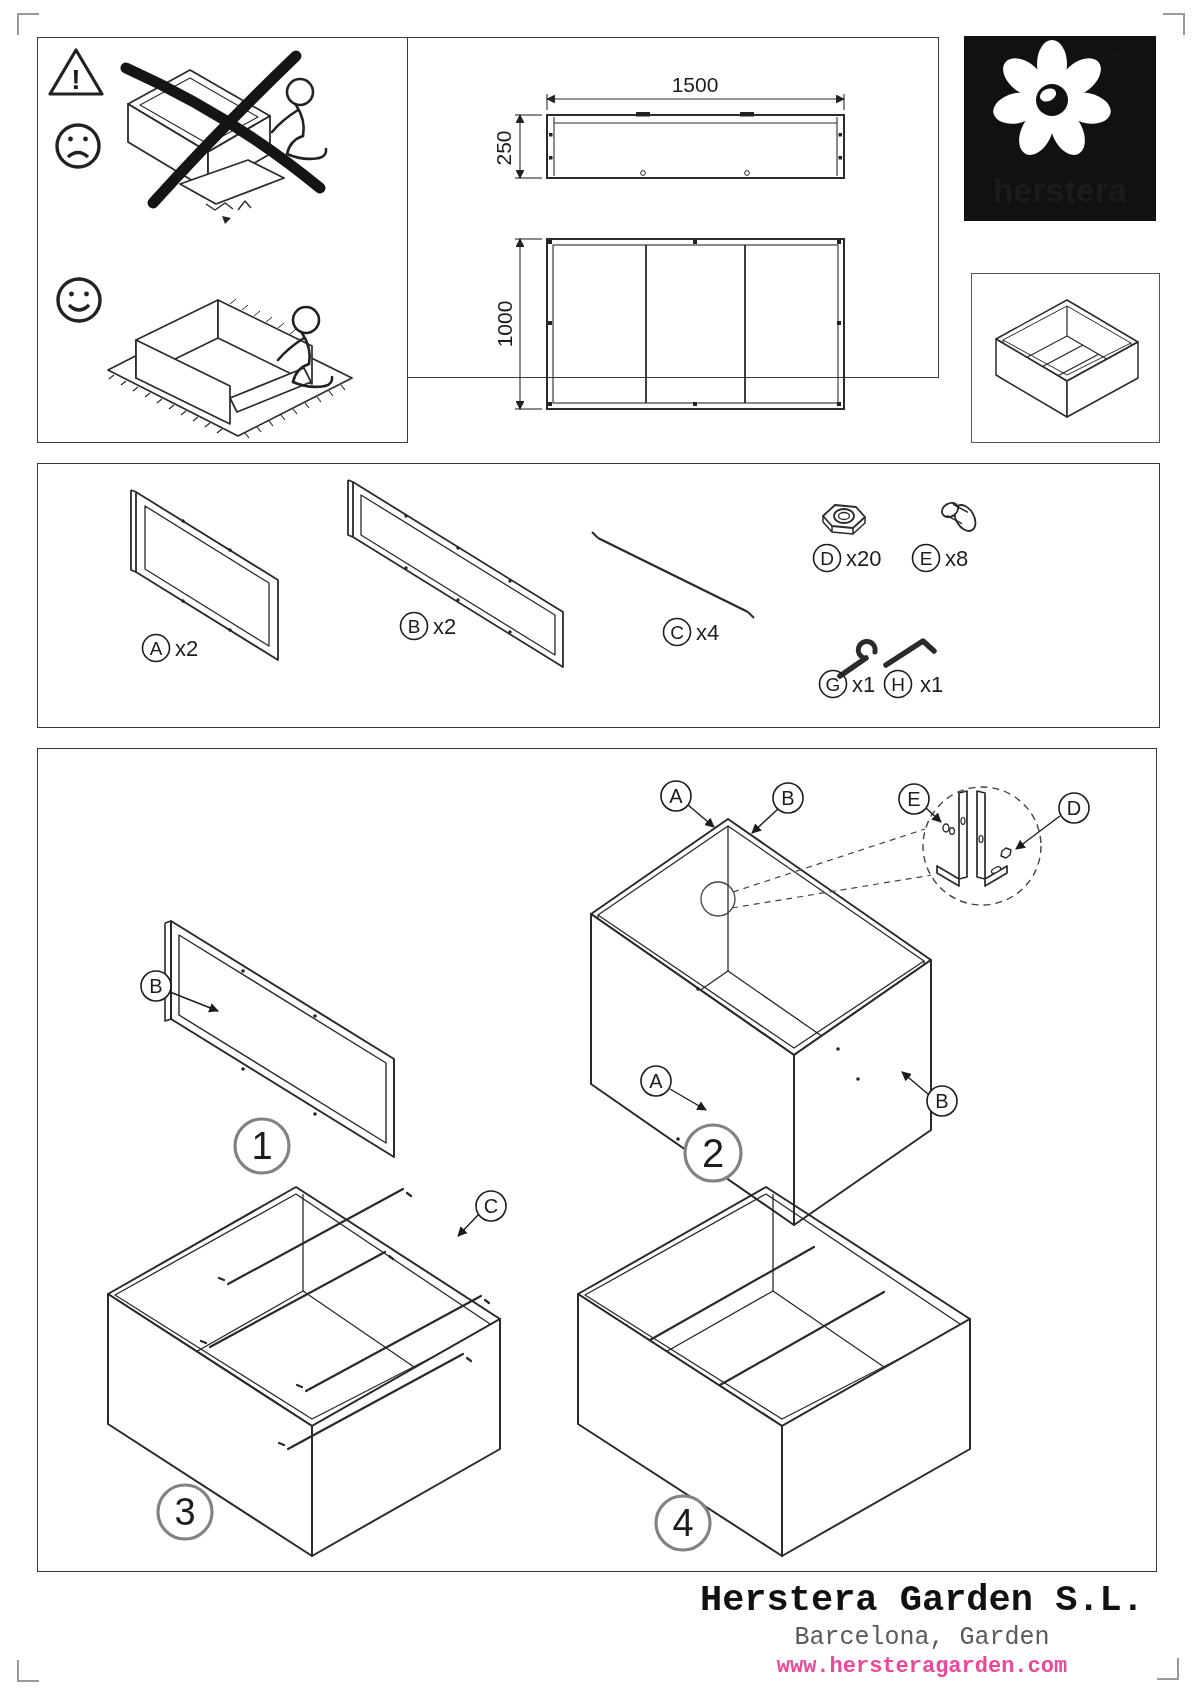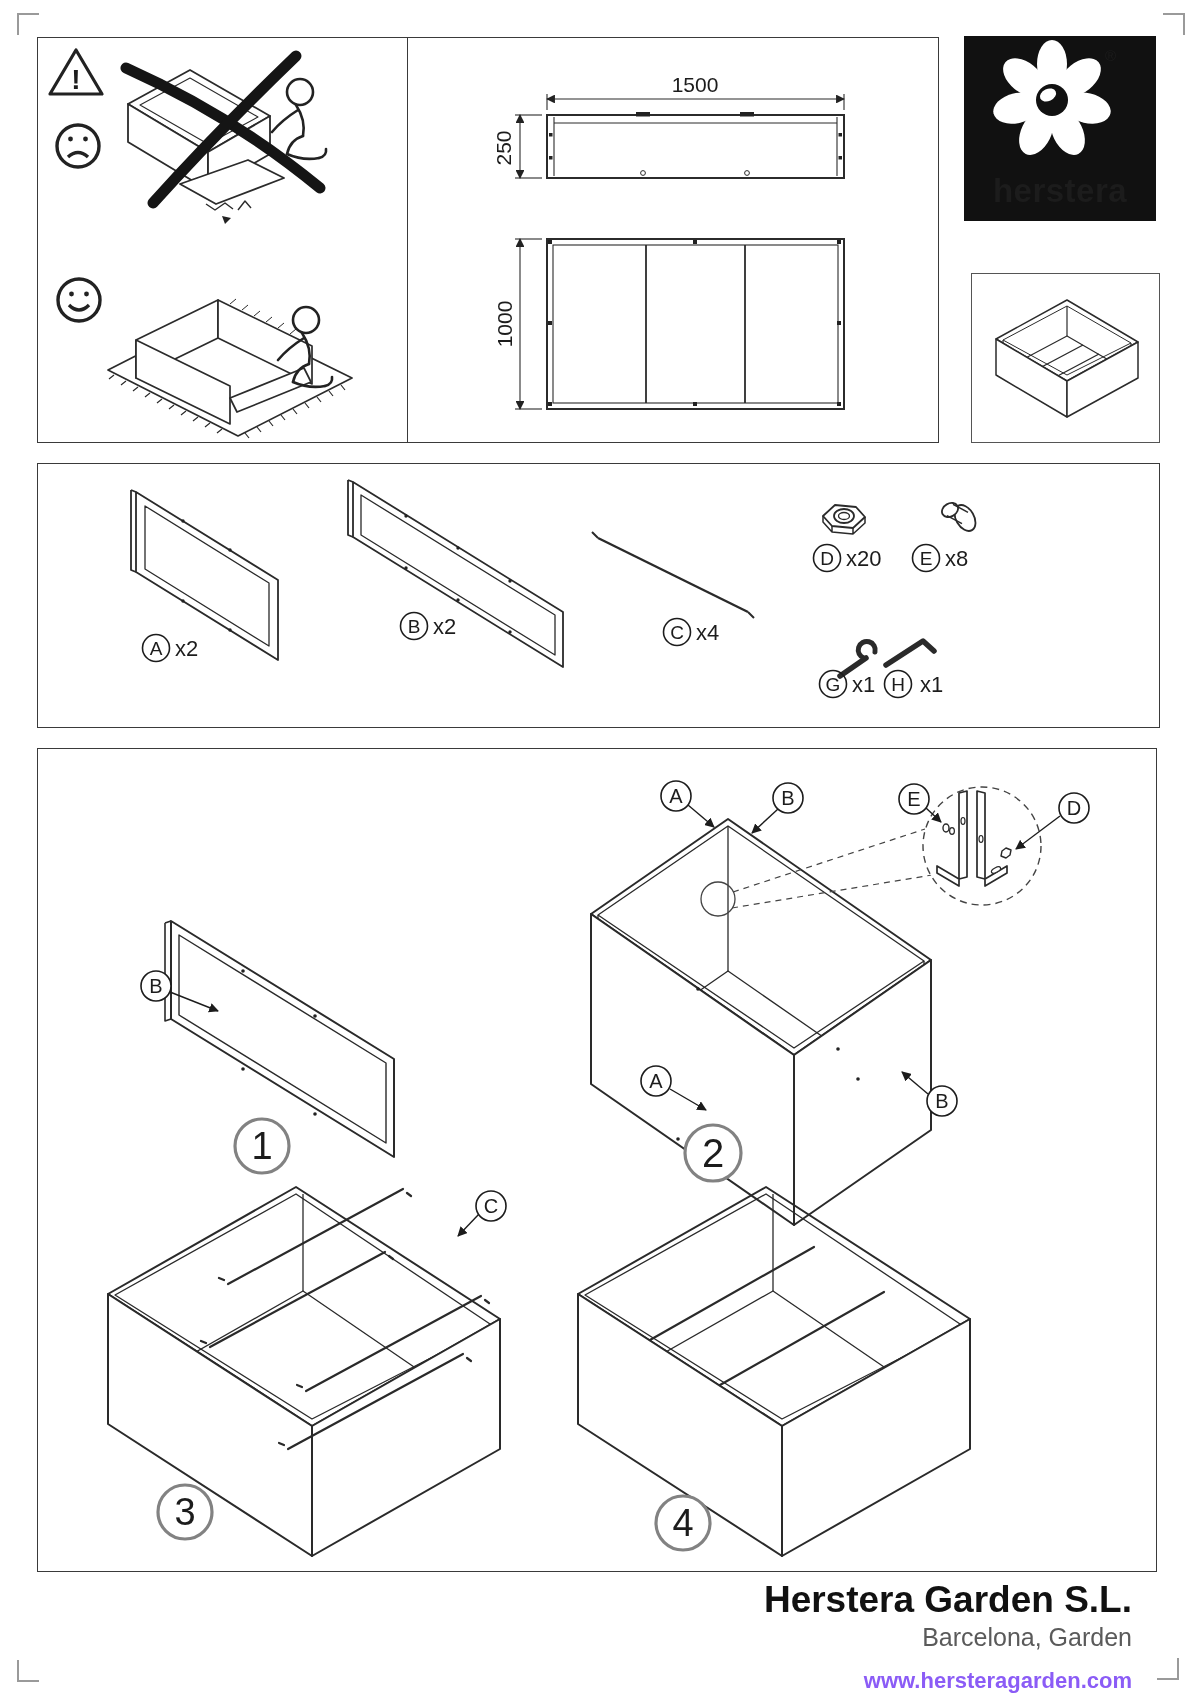--- a/index.html
+++ b/index.html
@@ -7,29 +7,29 @@
         font-family:"Liberation Sans",sans-serif;overflow:hidden;margin:0 auto;}
   .panel{position:absolute;border:1.6px solid #3a3a3a;background:#fff;box-sizing:border-box;}
   svg{display:block;}
   svg text{font-family:"Liberation Sans","DejaVu Sans",sans-serif;fill:#1c1c1c;}
   .crop{position:absolute;width:20px;height:20px;border-color:#9a9a9a;border-style:solid;}
   .crop.tl{left:17px;top:13px;border-width:2px 0 0 2px;}
   .crop.tr{left:1163px;top:13px;border-width:2px 2px 0 0;}
   .crop.bl{left:17px;top:1660px;border-width:0 0 2px 2px;}
   .crop.br{left:1157px;top:1658px;border-width:0 2px 2px 0;}
   #warning-panel{left:37px;top:37px;width:371px;height:406px;}
-  #dims-panel{left:406.5px;top:37px;width:532px;height:406px;}
+  #dims-panel{left:406.5px;top:37px;width:532px;height:341px;}
   #logo-box{position:absolute;left:964px;top:36px;width:192px;height:185px;background:#111;}
   #product-box{left:971px;top:273px;width:189px;height:170px;border-width:1.4px;border-color:#555;}
   #parts-panel{left:37px;top:463px;width:1123px;height:265px;}
   #main-panel{left:37px;top:748px;width:1120px;height:824px;}
-  #footer{position:absolute;right:68px;top:1580px;text-align:right;}
+  #footer{position:absolute;right:56px;top:1580px;text-align:center;font-family:Liberation Mono, monospace;}
   #footer .company{font-size:37px;font-weight:bold;color:#111;line-height:1.1;}
   #footer .location{font-size:25px;color:#5a5a5a;margin-top:2px;}
-  #footer .website{font-size:22px;font-weight:bold;color:#8b5cf6;margin-top:16px;}
+  #footer .website{font-size:22px;font-weight:bold;color:#ec4899;margin-top:2px;}
 </style>
 </head>
 <body>
 
 <div class="page">
   <div class="crop tl"></div>
   <div class="crop tr"></div>
   <div class="crop bl"></div>
   <div class="crop br"></div>
 

